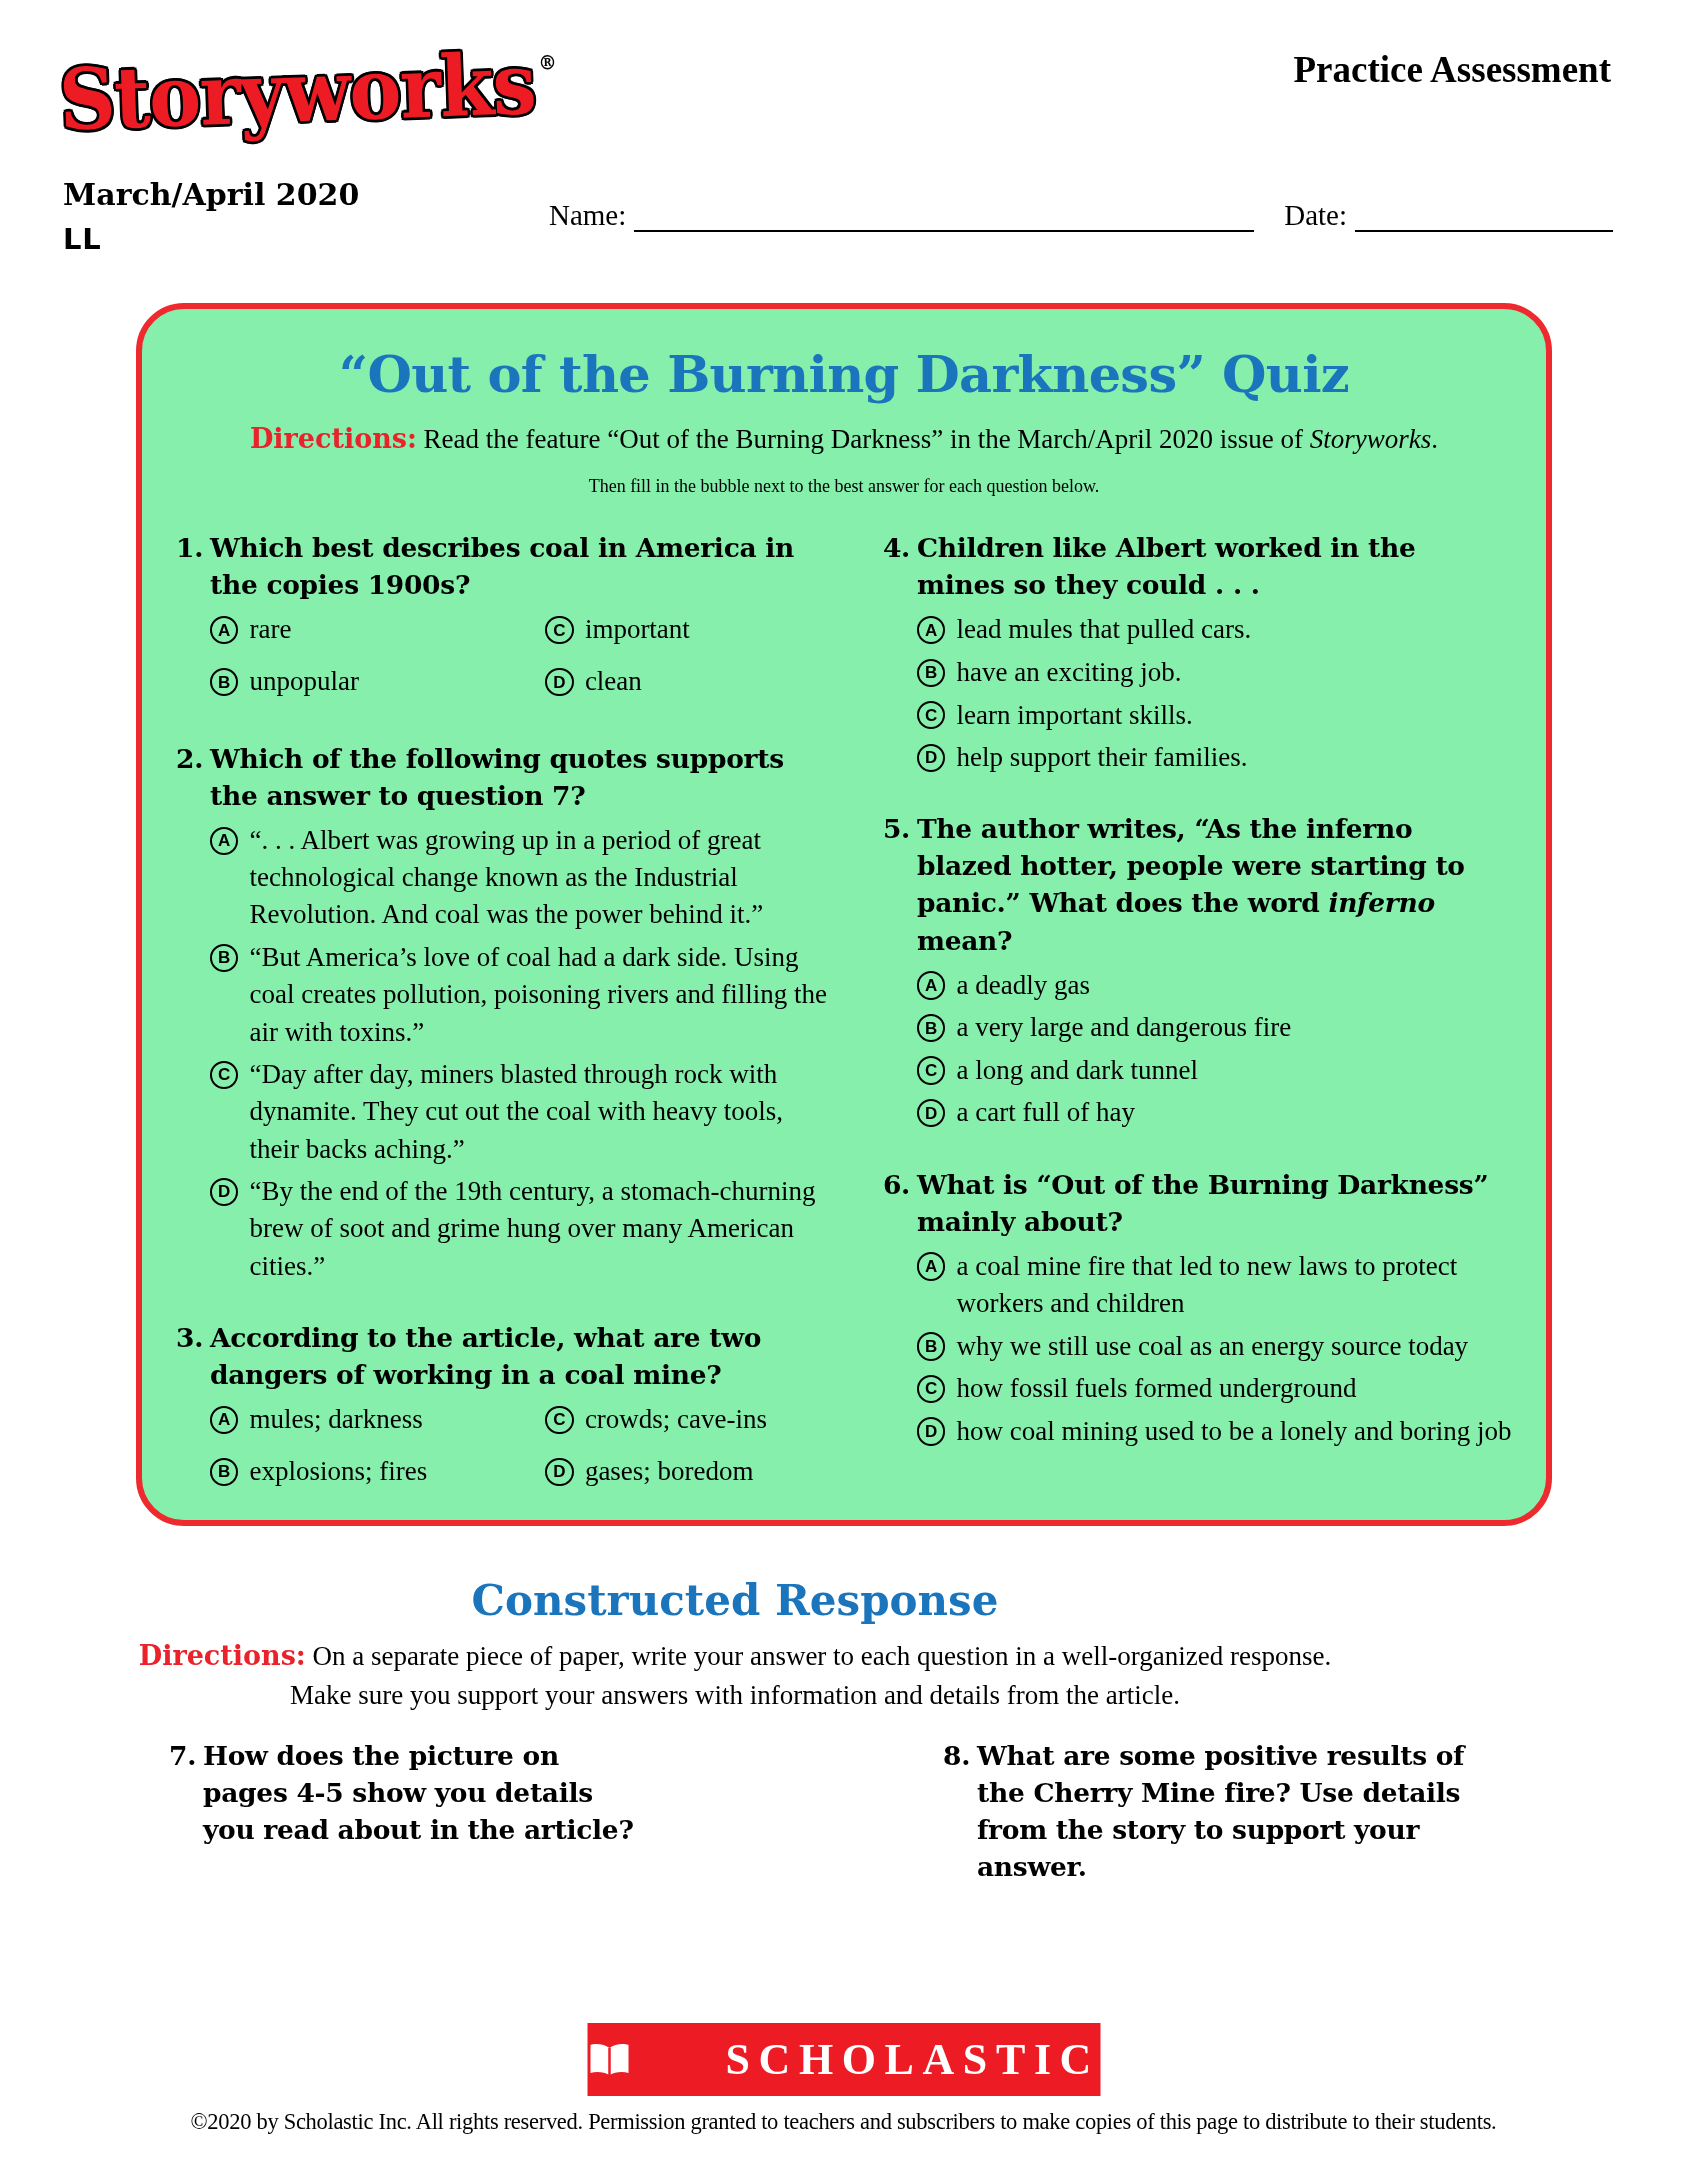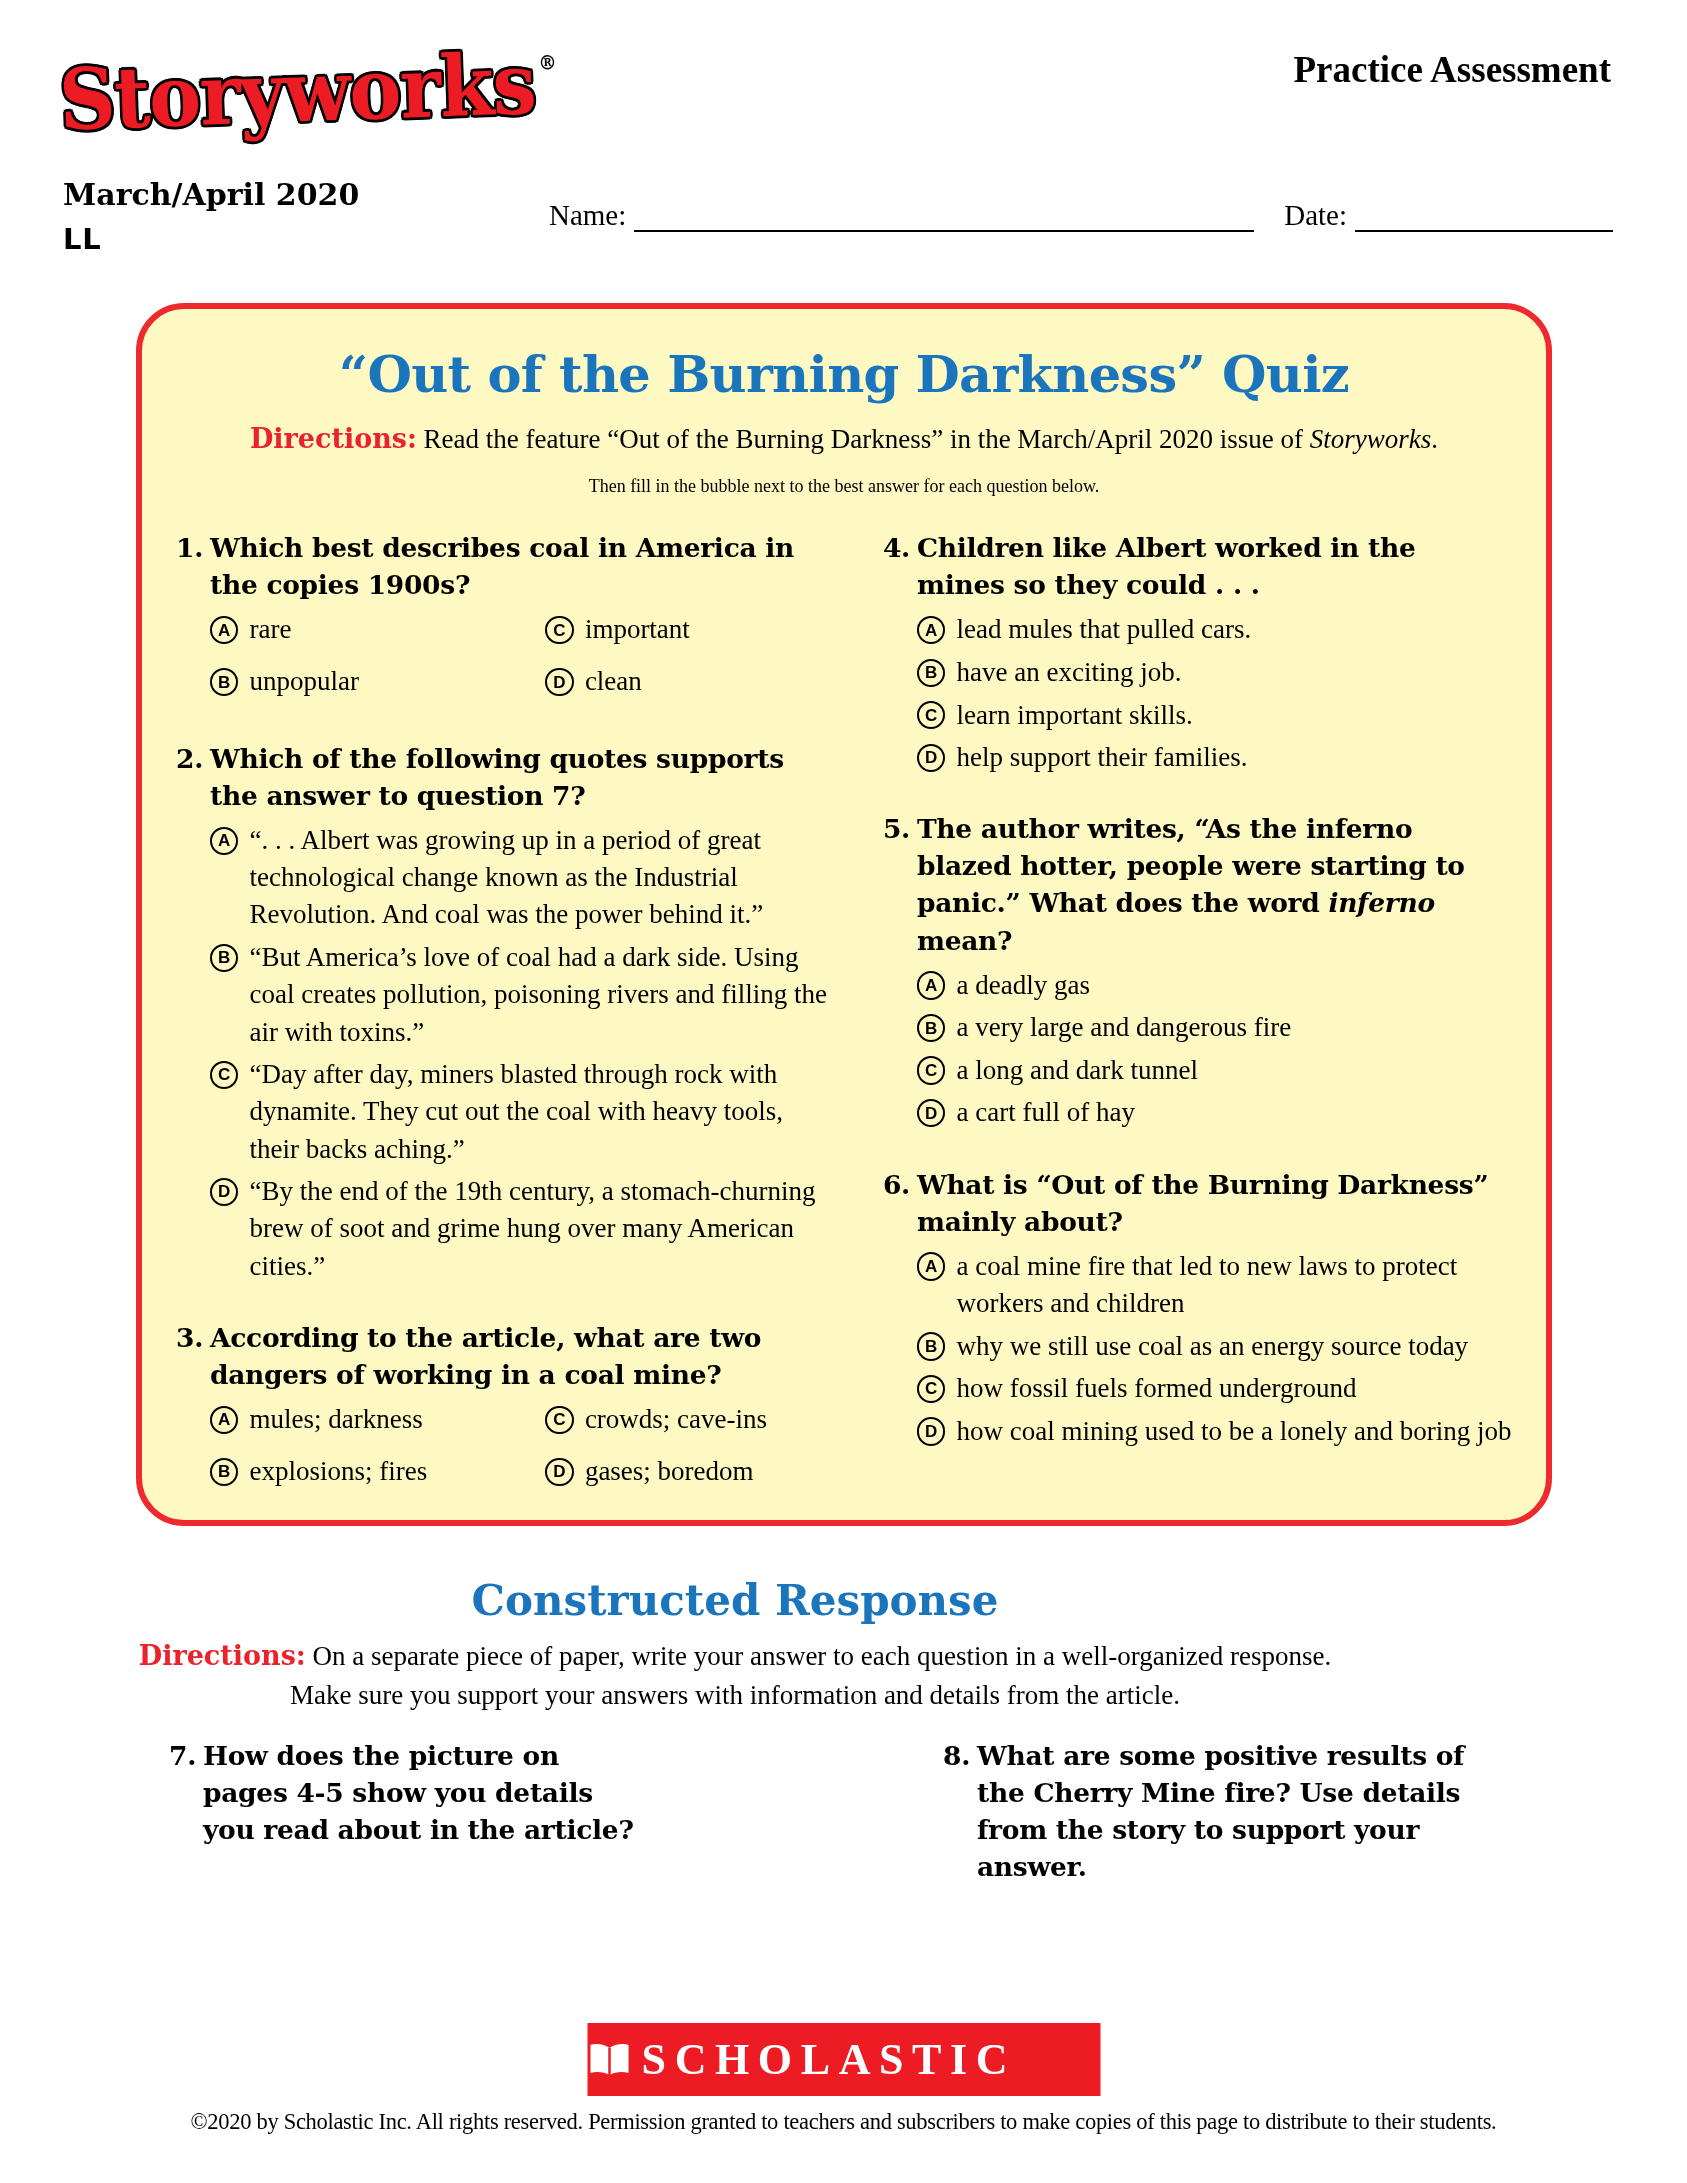--- a/index.html
+++ b/index.html
@@ -37,21 +37,21 @@
     display:flex; align-items:flex-end; font-size:29px;text-align:right;
   }
   .nd-label { white-space:nowrap; }
   .nd-line { border-bottom:2px solid #000; height:34px; }
   .name-line { flex:1; margin:0 30px 0 8px; }
   .date-line { width:258px; margin-left:8px; }
 
   
   .quiz-box {
     position:absolute; left:136px; top:303px; width:1416px; height:1223px;
-    border:6px solid #ee2a2e; border-radius:48px; background:#fef9c3;
+    border:6px solid #ee2a2e; border-radius:48px; background:#86efac;
     padding:32px 34px 20px 34px;
   }
   .quiz-title {
     text-align:center; font-family:"DejaVu Serif", serif; font-weight:bold;
     font-size:51px; color:#1b75bc; letter-spacing:-0.7px; margin-top:2.6px;
   }
   .directions { text-align:center; font-size:27px; margin-top:17px; line-height:1.32; }
   .directions .dir-label {
     font-family:"DejaVu Serif", serif; font-weight:bold; color:#e9222b; font-size:27px; margin-right:6.6px;
   }
@@ -96,21 +96,21 @@
   .cr-dir2 { font-size:27px; margin-top:5.3px; }
   .cr-questions { position:relative; height:225px; margin-top:26.5px; }
   .cr-q { position:absolute; top:0; text-align:left; }
   .cr-q7 { left:169px; width:483px; }
   .cr-q8 { left:943px; width:556px; }
 
   
   .sch-bar {
     position:absolute; top:2023px; left:50%; transform:translateX(-50%);
     width:513px; height:73px; background:#ed1c24;
-    display:flex; align-items:center; justify-content:flex-start;
+    display:flex; align-items:center; justify-content:space-between;
   }
   .sch-text {
     color:#fff; font-family:"Liberation Serif", serif; font-weight:600;
     font-size:44px; letter-spacing:8.6px; margin-left:10.6px; white-space:nowrap;
   }
   .copyright {
     position:absolute; top:2109px; left:0; width:1687px; text-align:center;
     font-size:22.5px; letter-spacing:-0.3px;
   }
 </style>

